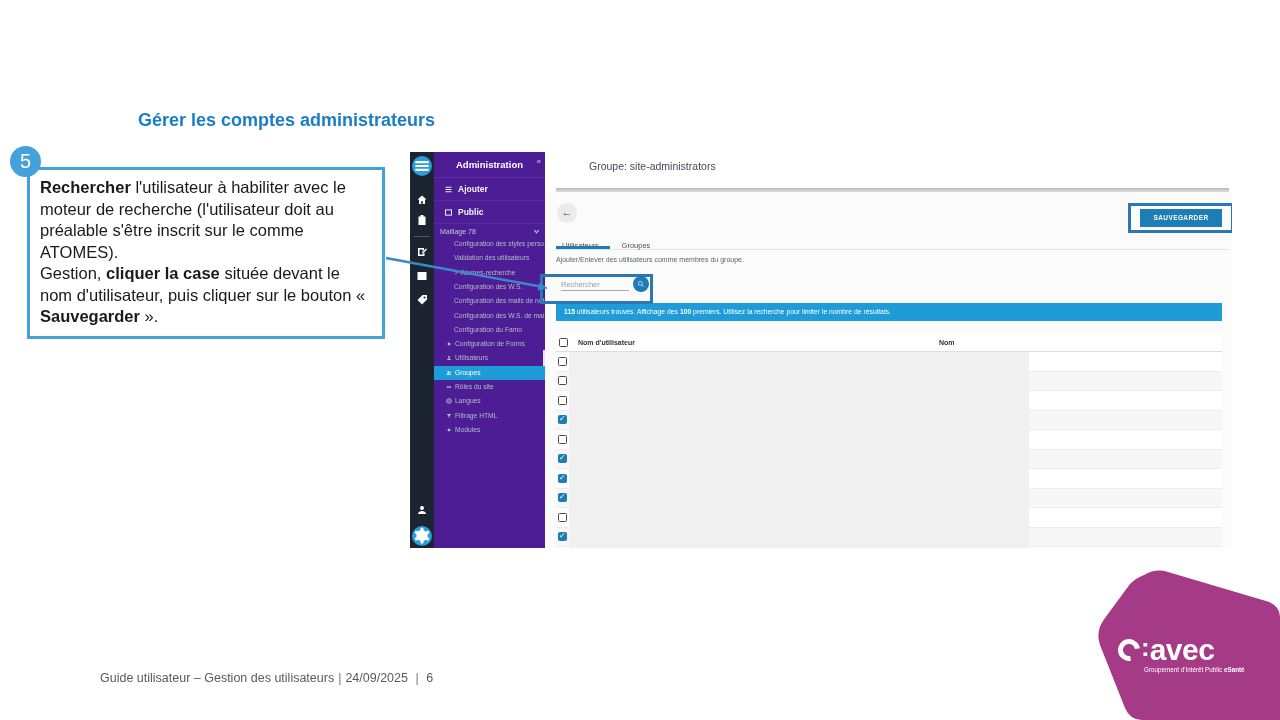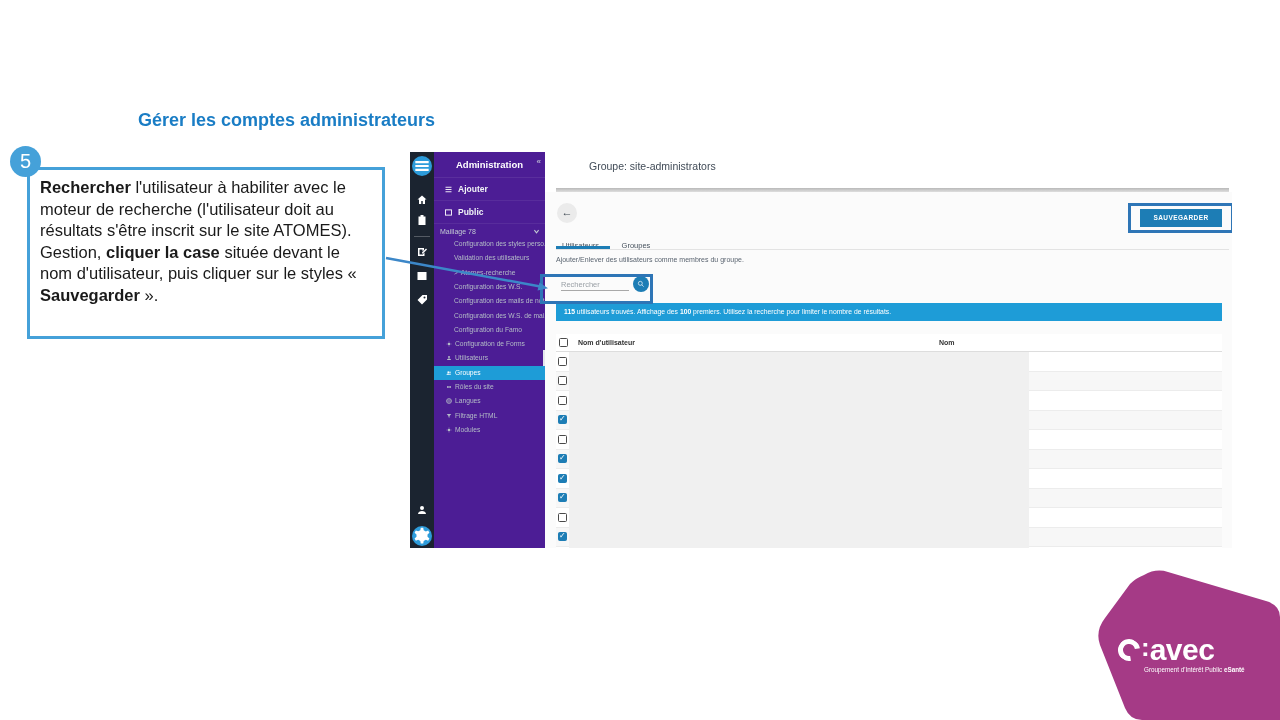--- a/index.html
+++ b/index.html
@@ -109,22 +109,22 @@
 </style>
 </head>
 <body>
 
 <div class="slide">
 
   <div class="subtitle">Gérer les comptes administrateurs</div>
 
   <div class="badge">5</div>
   <div class="callout">
-    <p><b>Rechercher</b><span> l'utilisateur à habiliter avec le moteur de recherche (l'utilisateur doit au résultats s'être inscrit sur le site ATOMES).</span></p>
-    <p><span>Gestion, </span><b>cliquer la case</b><span> située devant le nom d'utilisateur, puis cliquer sur le styles « </span><b>Sauvegarder</b><span> ».</span></p>
+    <p><b>Rechercher</b><span> l'utilisateur à habiliter avec le moteur de recherche (l'utilisateur doit au préalable s'être inscrit sur le comme ATOMES).</span></p>
+    <p><span>Gestion, </span><b>cliquer la case</b><span> située devant le nom d'utilisateur, puis cliquer sur le bouton « </span><b>Sauvegarder</b><span> ».</span></p>
   </div>
 
   <svg class="connector" width="175" height="48">
     <line x1="3" y1="8" x2="160" y2="37" stroke="#3c87c8" stroke-width="2.5"></line>
     <polygon points="165,38.2 154.5,40.6 156.5,32.4" fill="#3c87c8"></polygon>
   </svg>
 
   <div class="shot">
 
     <div class="rail">
@@ -333,20 +333,23 @@
             </div>
           <div class="row"></div>
           <div class="grey-mask"></div>
         </div>
       </div>
     </div>
 
     <div class="ann ann-search"></div>
   </div>
 
+  <div class="footer">
+    <span>Guide utilisateur – Gestion des utilisateurs</span><span class="bar">|</span><span>24/09/2025</span> <span class="bar">|</span> <span>6</span>
+  </div>
 
   <svg class="blob" viewBox="0 0 190 165">
     <path d="M 54 20 Q 66 13 78 17 L 176 46 Q 190 50 190 62 L 190 165 L 52 165 Q 40 165 35 153 L 10 90 Q 5 76 15 63 L 40 29 Q 46 23 54 20 Z" fill="#a53a86"></path>
   </svg>
   <div class="logo-box">
     <div class="brand-line">
       <span class="c-mark"></span>
       <span class="colon">:</span>
       <span class="brand">avec</span>
     </div>

